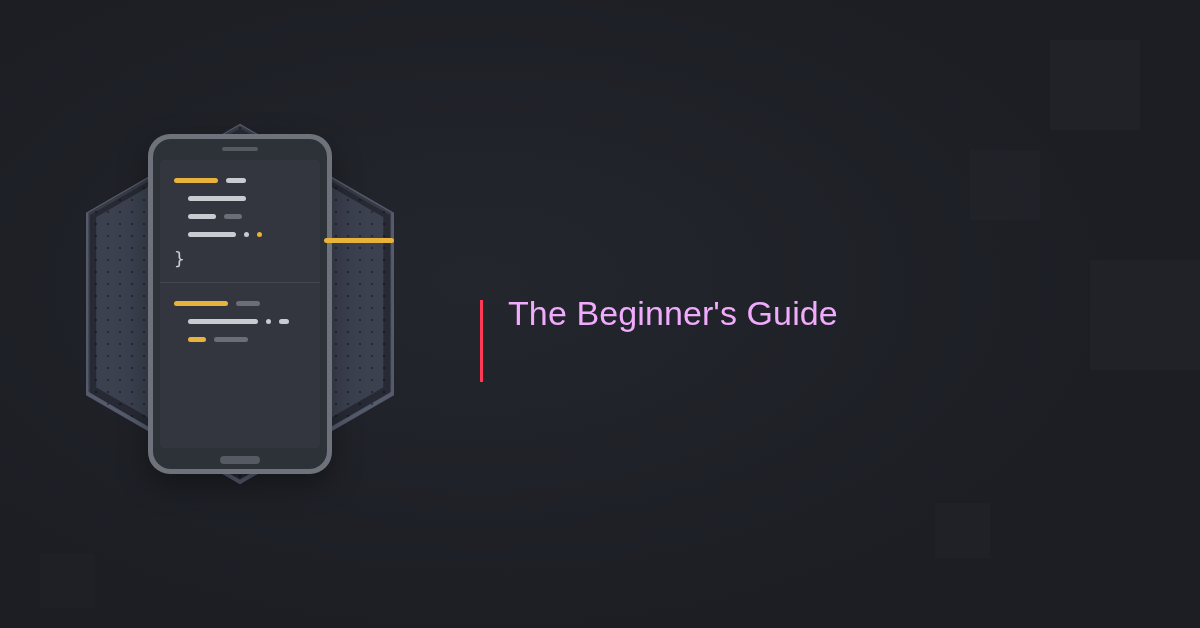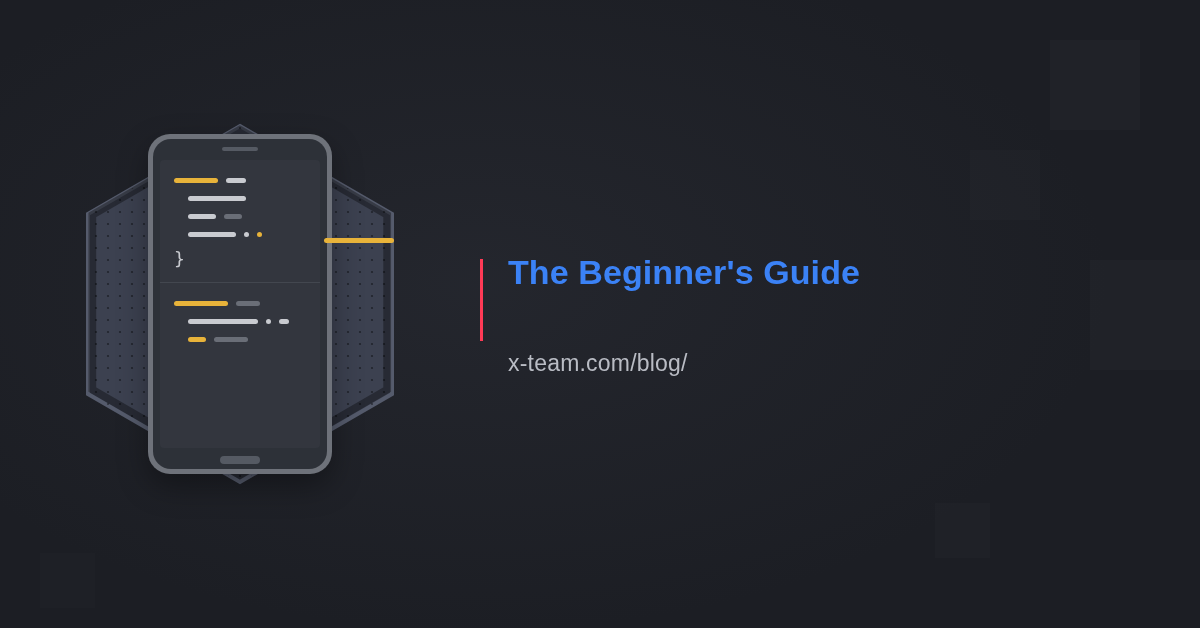--- a/index.html
+++ b/index.html
@@ -125,23 +125,23 @@
     }
     .accent-bar {
       width: 3px;
       height: 82px;
       background: #ff3a56;
       position: absolute;
       left: 0;
       top: 8px;
     }
     .title {
-      color: #3b82f6;
+      color: #f0abfc;
       font-size: 34px;
-      font-weight: 700;
+      font-weight: 400;
       line-height: 1.28;
       padding-left: 28px;
       letter-spacing: 0.1px;
     }
     .url {
       color: #b9bcc4;
       font-size: 23px;
       font-weight: 400;
       padding-left: 28px;
       margin-top: 56px;
@@ -212,15 +212,14 @@
         <div class="home"></div>
       </div>
     </div>
   </div>
 
   <div class="content">
     <div class="accent-bar"></div>
     <h1 class="title">
       <span>The Beginner's Guide</span><br>
     </h1>
-    <div class="url">x-team.com/blog/</div>
   </div>
 </div>
 
 </body></html>

